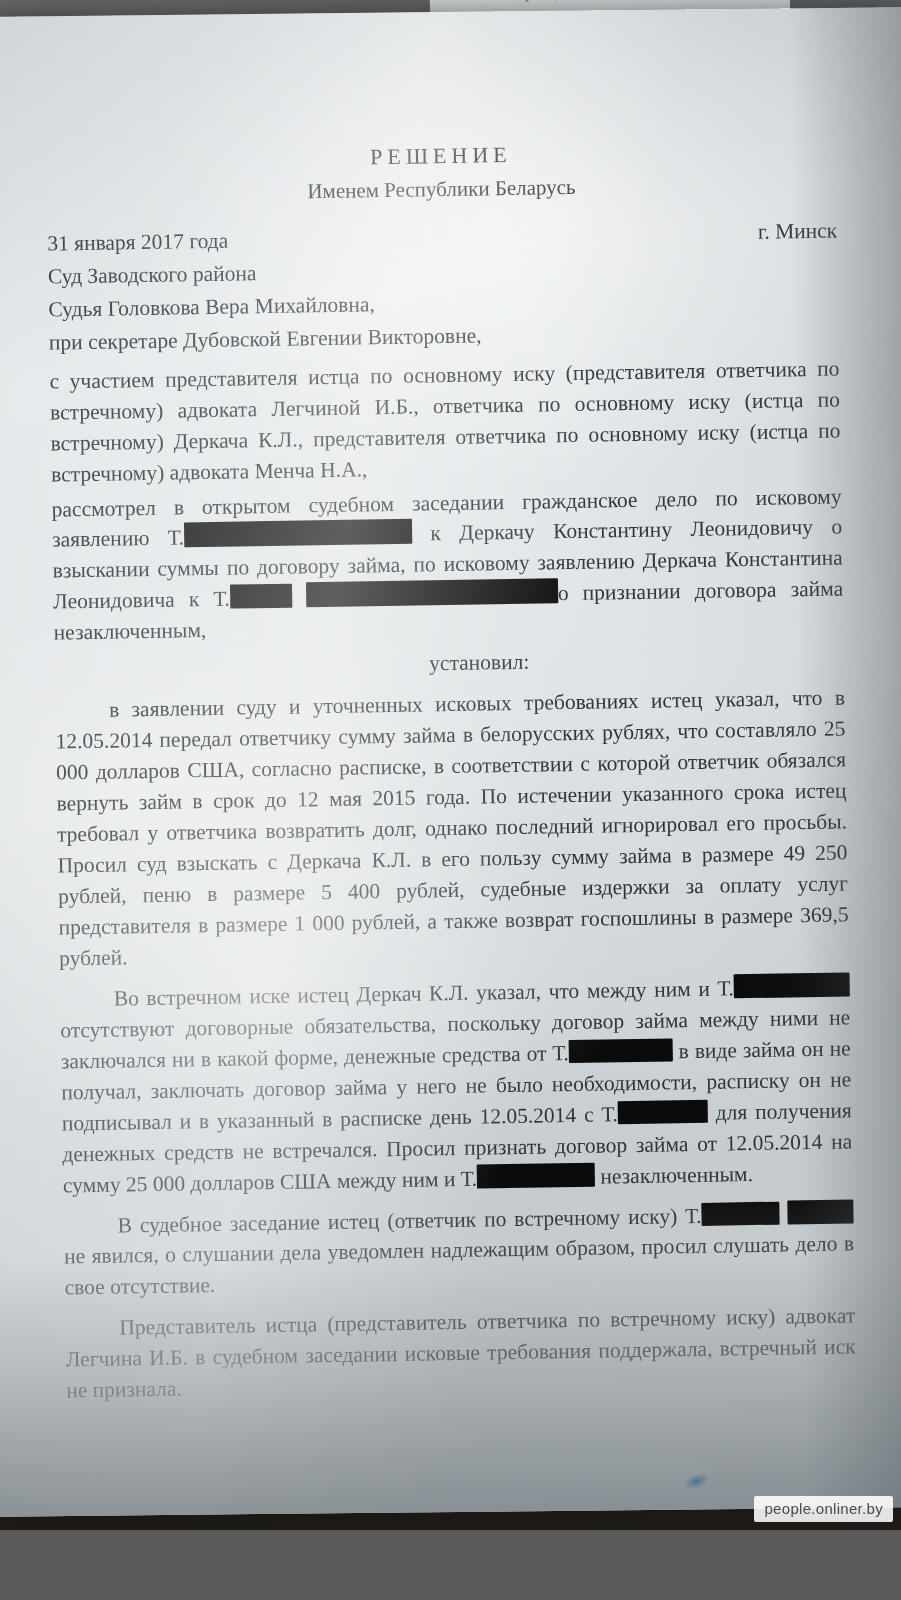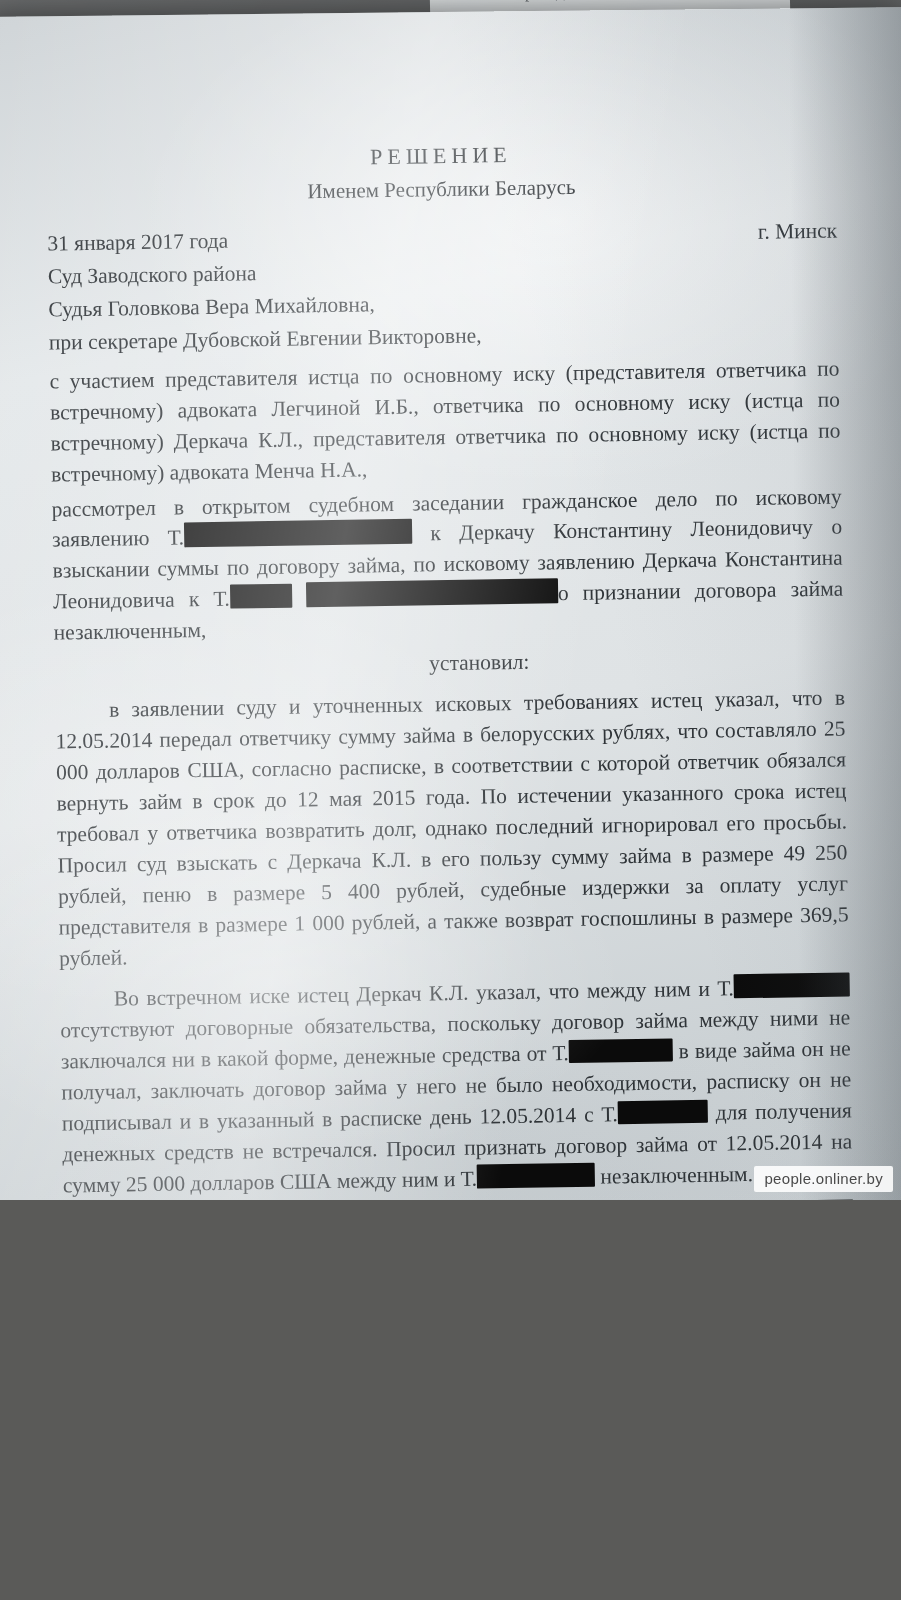--- a/index.html
+++ b/index.html
@@ -11,21 +11,21 @@
     width: 901px;
     height: 1600px;
     overflow: hidden;
     font-family: "Liberation Serif", serif;
   }
 
   
   .photo {
     position: relative;
     width: 901px;
-    height: 1200px;
+    height: 1530px;
     overflow: hidden;
     background: linear-gradient(170deg, #6d6f70 0%, #4d4f50 45%, #3a3c3d 100%);
   }
 
   
   .desk {
     position: absolute;
     left: 0;
     bottom: 0;
     width: 901px;

